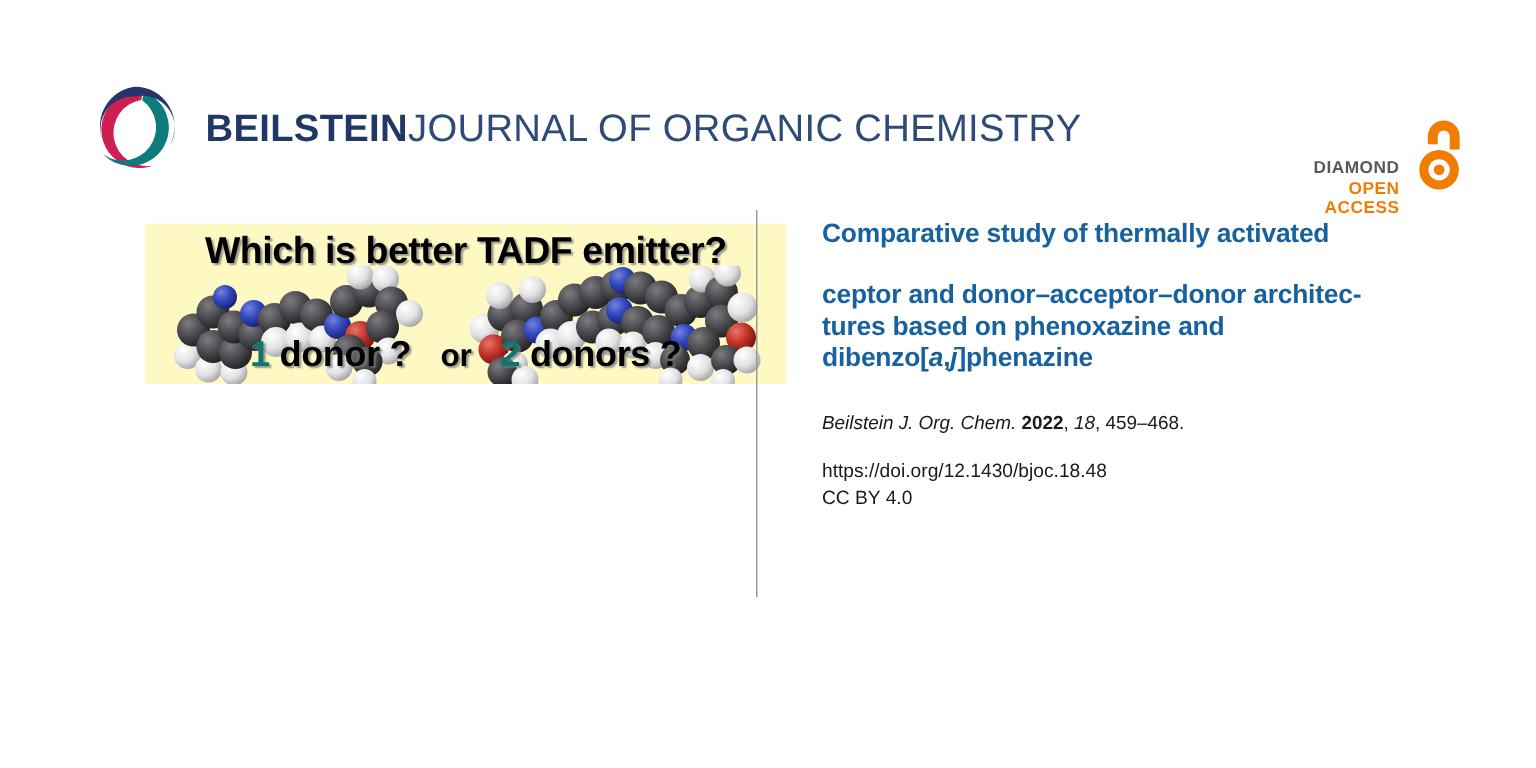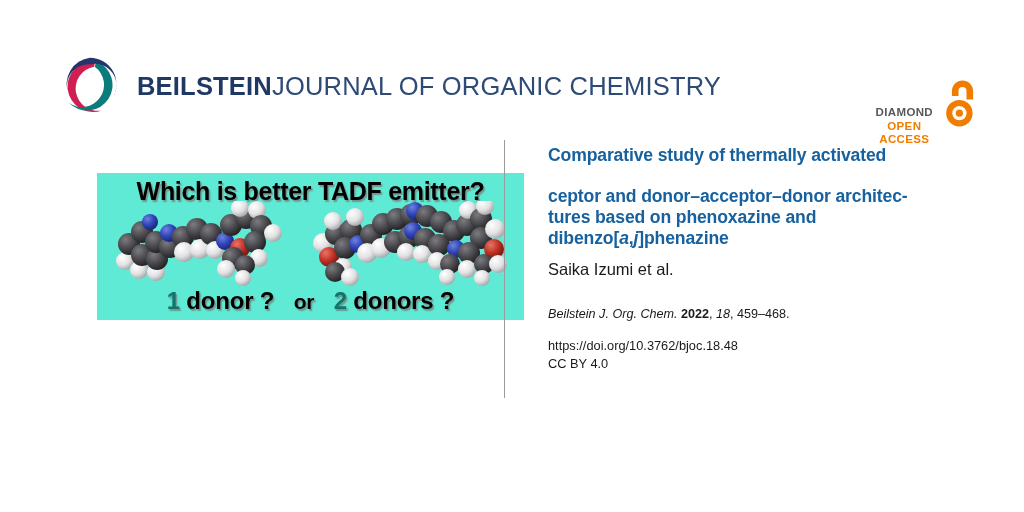--- a/index.html
+++ b/index.html
@@ -68,39 +68,39 @@
   }
   #oa-badge-text {
     text-align: right;
     line-height: 1.18;
     font-weight: bold;
     font-size: 11.5px;
     letter-spacing: 0.35px;
   }
   #oa-badge-text .oa-line-diamond { color: #58585a; display: block; margin-top: 48px; }
   #oa-badge-text .oa-line-open,
-  #oa-badge-text .oa-line-access { color: #f07d00; display: block; text-align: center; }
+  #oa-badge-text .oa-line-access { color: #f07d00; display: block; }
   #oa-lock-icon { display: block; width: 40px; height: 52px; flex: 0 0 auto; }
 
   
   #content-area {
     position: absolute;
     left: 0; top: 132px;
     width: 1024px;
     height: 380px;
   }
 
   
   #graphical-abstract {
     position: absolute;
     left: 57px;
-    top: 25px;
+    top: 1px;
     width: 427px;
-    height: 147px;
-    background: #5eead4;
+    height: 107px;
+    background: #fef9c3;
     overflow: hidden;
   }
   .ga-caption {
     position: absolute;
     left: 0;
     width: 100%;
     text-align: center;
     font-weight: bold;
     color: #000000;
     white-space: nowrap;
@@ -349,21 +349,20 @@
 
     <div id="ga-footline" class="ga-caption"><span class="ga-count">1</span>&nbsp;<span>donor ?</span>&nbsp;&nbsp;&nbsp;<span class="ga-or">or</span>&nbsp;&nbsp;&nbsp;<span class="ga-count">2</span>&nbsp;<span>donors ?</span></div>
   </figure>
 
   <div id="column-divider"></div>
 
   <section id="article-meta">
 
     <h1 id="article-title"><span>Comparative study of thermally activated</span><br><br><span>ceptor and donor–acceptor–donor architec-</span><br><span>tures based on phenoxazine and</span><br><span>dibenzo[</span><span class="ital">a</span><span>,</span><span class="ital">j</span><span>]phenazine</span></h1>
 
-    <div id="article-authors">Saika Izumi et al.</div>
 
     <div id="article-citation"><span>Beilstein J. Org. Chem.</span>&nbsp;<span class="cit-year">2022</span><span class="cit-pages">,</span>&nbsp;<span class="cit-vol">18</span><span class="cit-pages">,</span>&nbsp;<span class="cit-pages">459–468.</span></div>
 
-    <div id="article-doi">https://doi.org/10.3762/bjoc.18.48</div>
+    <div id="article-doi">https://doi.org/12.1430/bjoc.18.48</div>
 
     <div id="article-license">CC BY 4.0</div>
   </section>
 </main>
 
 </body></html>

